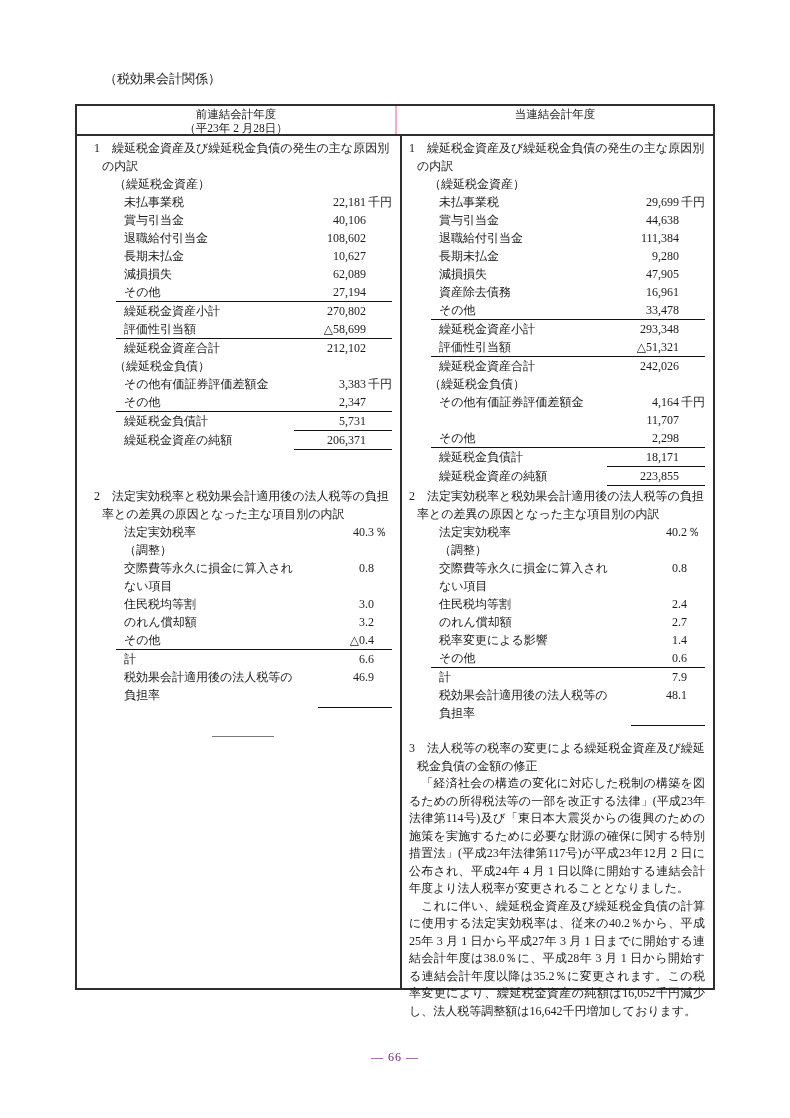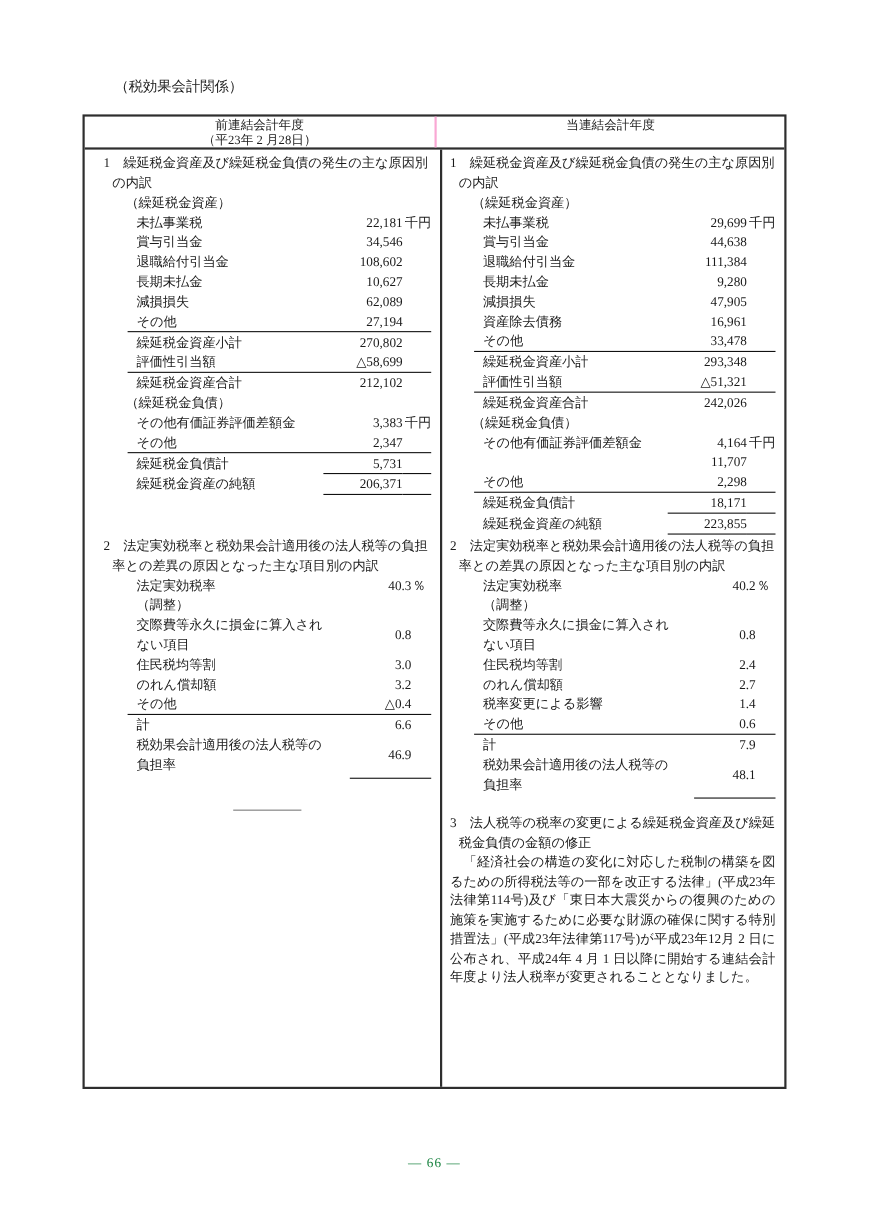--- a/index.html
+++ b/index.html
@@ -22,29 +22,29 @@
 
   .sec1 { height:348px; }
   .hang { padding-left:8px; text-indent:-8px; }
   .gl { padding-left:20px; }
   .row { display:flex; }
   .row .lbl { flex:1; padding-left:30px; white-space:nowrap; }
   .row .val { width:72px; margin-left:auto; text-align:right; white-space:nowrap; }
   .row .unit { width:26px; padding-left:2px; box-sizing:border-box; }
   .sec2 .val { width:56px; }
   .sec2 .unit { width:18px; padding-left:1px; }
-  .row2 { align-items:center; }
+  .row2 { align-items:flex-start; }
   .row2 .lbl { flex:none; width:176px; white-space:normal; box-sizing:content-box; }
   .rule { border-top:1px solid #111; margin-left:22px; }
   .uline .val, .uline .unit { border-bottom:1px solid #111; }
   .s2-underline { width:74px; margin:3px 0 0 auto; border-top:1px solid #111; }
   .none-dash { width:62px; height:1px; background:#7a7a7a; margin:28px auto 0; }
   .sec3 { margin-top:14px; line-height:17.5px; }
   .sec3 .para { margin:0; text-align:justify; }
-  .page-number { position:absolute; left:0; right:0; top:1050px; text-align:center; font-size:12px; letter-spacing:1px; color:#15803d; }
+  .page-number { position:absolute; left:0; right:0; top:1050px; text-align:center; font-size:12px; letter-spacing:1px; color:#701a75; }
 </style>
 </head>
 <body>
 
 <div class="page">
 
   <div class="doc-title">（税効果会計関係）</div>
 
   <div class="fin-table">
 
@@ -65,21 +65,21 @@
           <div class="hang">1　繰延税金資産及び繰延税金負債の発生の主な原因別の内訳</div>
           <div class="gl">（繰延税金資産）</div>
 
           <div class="row">
             <span class="lbl">未払事業税</span>
             <span class="val">22,181</span>
             <span class="unit">千円</span>
           </div>
           <div class="row">
             <span class="lbl">賞与引当金</span>
-            <span class="val">34,546</span>
+            <span class="val">40,106</span>
             <span class="unit"></span>
           </div>
           <div class="row">
             <span class="lbl">退職給付引当金</span>
             <span class="val">108,602</span>
             <span class="unit"></span>
           </div>
           <div class="row">
             <span class="lbl">長期未払金</span>
             <span class="val">10,627</span>
@@ -323,20 +323,21 @@
             <span class="lbl">税効果会計適用後の法人税等の負担率</span>
             <span class="val">48.1</span>
             <span class="unit"></span>
           </div>
           <div class="s2-underline"></div>
         </div>
 
         <div class="sec3">
           <div class="hang">3　法人税等の税率の変更による繰延税金資産及び繰延税金負債の金額の修正</div>
           <p class="para">　「経済社会の構造の変化に対応した税制の構築を図るための所得税法等の一部を改正する法律」(平成23年法律第114号)及び「東日本大震災からの復興のための施策を実施するために必要な財源の確保に関する特別措置法」(平成23年法律第117号)が平成23年12月 2 日に公布され、平成24年 4 月 1 日以降に開始する連結会計年度より法人税率が変更されることとなりました。</p>
+          <p class="para">　これに伴い、繰延税金資産及び繰延税金負債の計算に使用する法定実効税率は、従来の40.2％から、平成25年 3 月 1 日から平成27年 3 月 1 日までに開始する連結会計年度は38.0％に、平成28年 3 月 1 日から開始する連結会計年度以降は35.2％に変更されます。この税率変更により、繰延税金資産の純額は16,052千円減少し、法人税等調整額は16,642千円増加しております。</p>
         </div>
       </div>
 
     </div>
   </div>
 
   <div class="page-number">― 66 ―</div>
 </div>
 
 </body></html>

